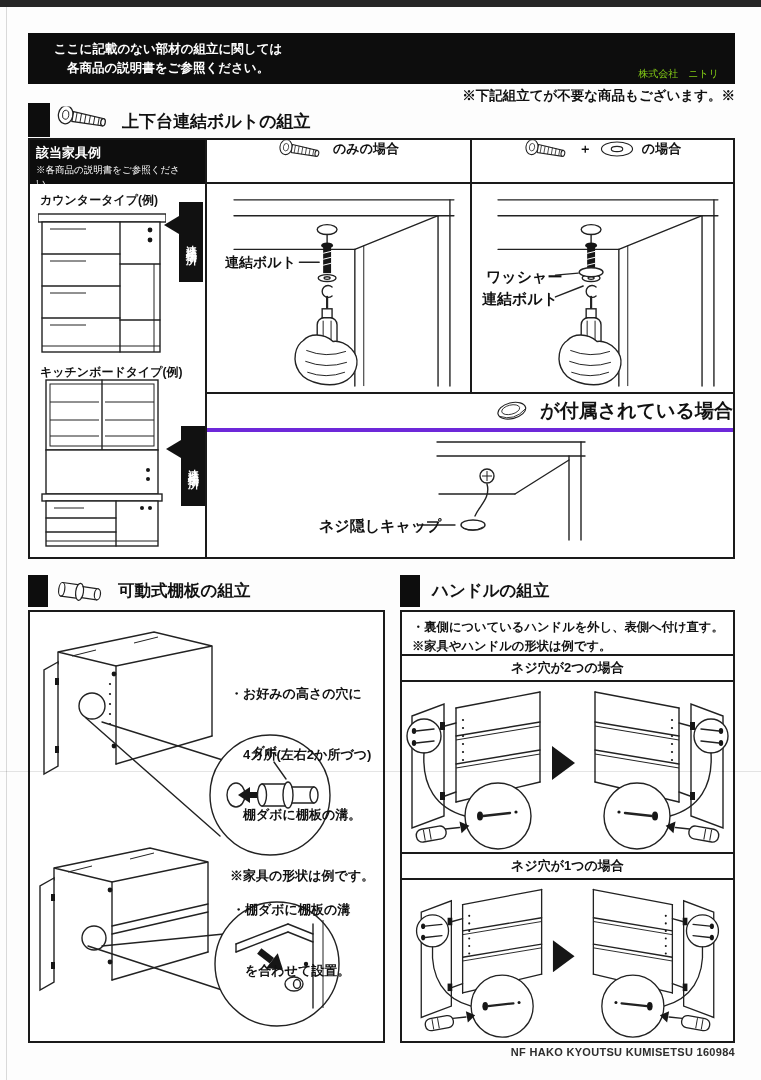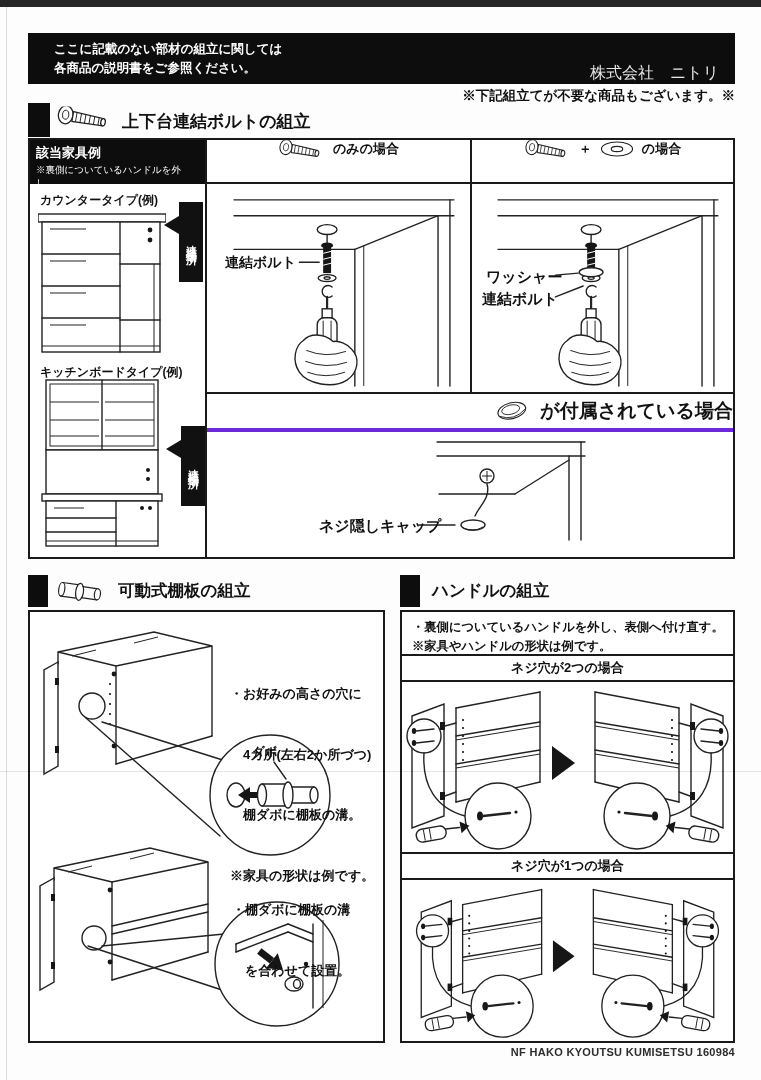--- a/index.html
+++ b/index.html
@@ -7,22 +7,22 @@
         font-family:"Liberation Sans",sans-serif;color:#111;}
   .abs{position:absolute;box-sizing:border-box;}
   .scan-top{left:0;top:0;width:761px;height:7px;background:#262626;}
   .scan-left{left:6px;top:7px;width:1px;height:1073px;background:rgba(0,0,0,.14);}
   .fold-line{left:0;top:771px;width:761px;height:1px;background:rgba(0,0,0,.10);pointer-events:none;z-index:9;}
 
   
   .titlebar{left:28px;top:33px;width:707px;height:51px;background:#0d0d0d;color:#fff;
             display:flex;align-items:center;}
   .doc-title{font-size:25px;font-weight:bold;letter-spacing:1px;margin-left:14px;white-space:nowrap;}
-  .doc-note{font-size:12.5px;font-weight:bold;line-height:1.5;margin-left:26px;white-space:nowrap;}
-  .company{margin-left:auto;margin-right:16px;margin-top:30px;font-size:16px;color:#e5e5e5;white-space:nowrap;}
+  .doc-note{font-size:12.5px;font-weight:bold;line-height:1.5;margin-left:26px;white-space:nowrap;text-align:center;}
+  .company{margin-left:auto;margin-right:16px;margin-top:30px;font-size:10px;color:#84cc16;white-space:nowrap;}
   .disclaimer{left:28px;top:87px;width:707px;text-align:right;font-size:13.5px;font-weight:bold;}
 
   
   .sec-tab{background:#0d0d0d;}
   .sec-title{font-size:17px;font-weight:bold;white-space:nowrap;}
 
   .box{border:2px solid #1a1a1a;background:#fff;}
   .cell-head{display:flex;align-items:flex-start;justify-content:center;gap:7px;font-size:13px;font-weight:bold;}
 
   
@@ -194,21 +194,21 @@
   <svg class="abs" style="left:56px;top:106px;" width="58" height="28" viewBox="0 0 64 30">
       <use href="#sym-bolt" width="64" height="30"></use>
     </svg>
   <div class="abs sec-title" style="left:122px;top:110px;">上下台連結ボルトの組立</div>
 
   <div class="abs box" style="left:28px;top:138px;width:707px;height:421px;">
 
     <div class="abs" style="left:0;top:0;width:177px;height:417px;border-right:2px solid #1a1a1a;">
       <div class="abs examples-head" style="left:0;top:0;width:175px;height:44px;">
         <div class="l1">該当家具例</div>
-        <div class="l2">※裏側についているハンドルを外し。</div>
+        <div class="l2">※各商品の説明書をご参照ください。</div>
       </div>
 
       <div class="abs ex-label" style="left:10px;top:52px;">カウンタータイプ(例)</div>
 
       <svg class="abs" style="left:8px;top:68px;" width="128" height="150" viewBox="0 0 128 150">
         <rect class="wh" x="0" y="6" width="128" height="8"></rect>
         <rect class="wh" x="4" y="14" width="118" height="130"></rect>
         <line class="ln" x1="82" y1="14" x2="82" y2="144"></line>
         <line class="ln" x1="4" y1="46" x2="82" y2="46"></line>
         <line class="ln" x1="4" y1="78" x2="82" y2="78"></line>

